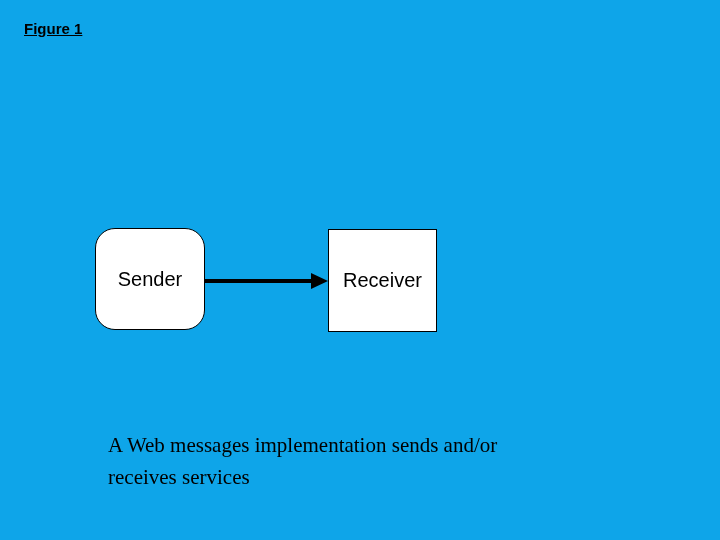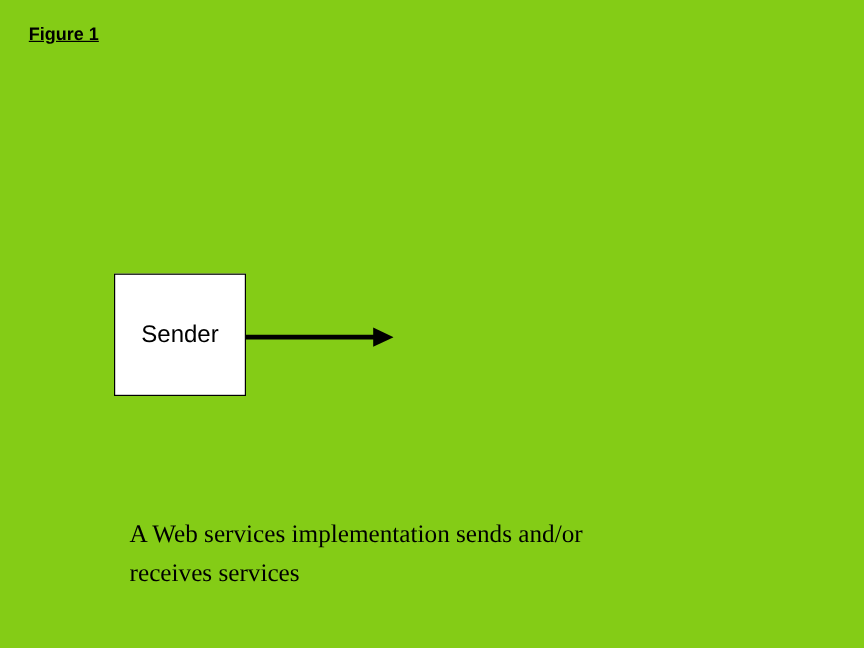--- a/index.html
+++ b/index.html
@@ -4,21 +4,21 @@
 <style>
   html, body {
     margin: 0;
     padding: 0;
     background: #ffffff;
   }
   .page {
     position: relative;
     width: 720px;
     height: 540px;
-    background: #84cc16;
+    background: #0ea5e9;
     overflow: hidden;
     font-family: "Liberation Sans", sans-serif;
     color: #000000;
   }
   .figure-label {
     position: absolute;
     left: 24px;
     top: 20px;
     font-size: 15px;
     font-weight: bold;
@@ -36,20 +36,21 @@
     justify-content: center;
     font-size: 20px;
     font-family: "Liberation Sans", sans-serif;
     color: #000000;
   }
   .sender-box {
     left: 95px;
     top: 228px;
     width: 108px;
     height: 100px;
+    border-radius: 20px;
   }
   .receiver-box {
     left: 328px;
     top: 229px;
     width: 107px;
     height: 101px;
   }
   .arrow-svg {
     position: absolute;
     left: 205px;
@@ -75,19 +76,22 @@
 
   <div class="node-box sender-box">
     <span>Sender</span>
   </div>
 
   <svg class="arrow-svg" width="123" height="20" viewBox="0 0 123 20">
     <line x1="0" y1="10" x2="108" y2="10" stroke="#000000" stroke-width="4"></line>
     <polygon points="106,2 123,10 106,18" fill="#000000"></polygon>
   </svg>
 
+  <div class="node-box receiver-box">
+    <span>Receiver</span>
+  </div>
 
   <div class="caption">
-    <div>A Web services implementation sends and/or</div>
+    <div>A Web messages implementation sends and/or</div>
     <div>receives services</div>
   </div>
 
 </div>
 
 </body></html>

